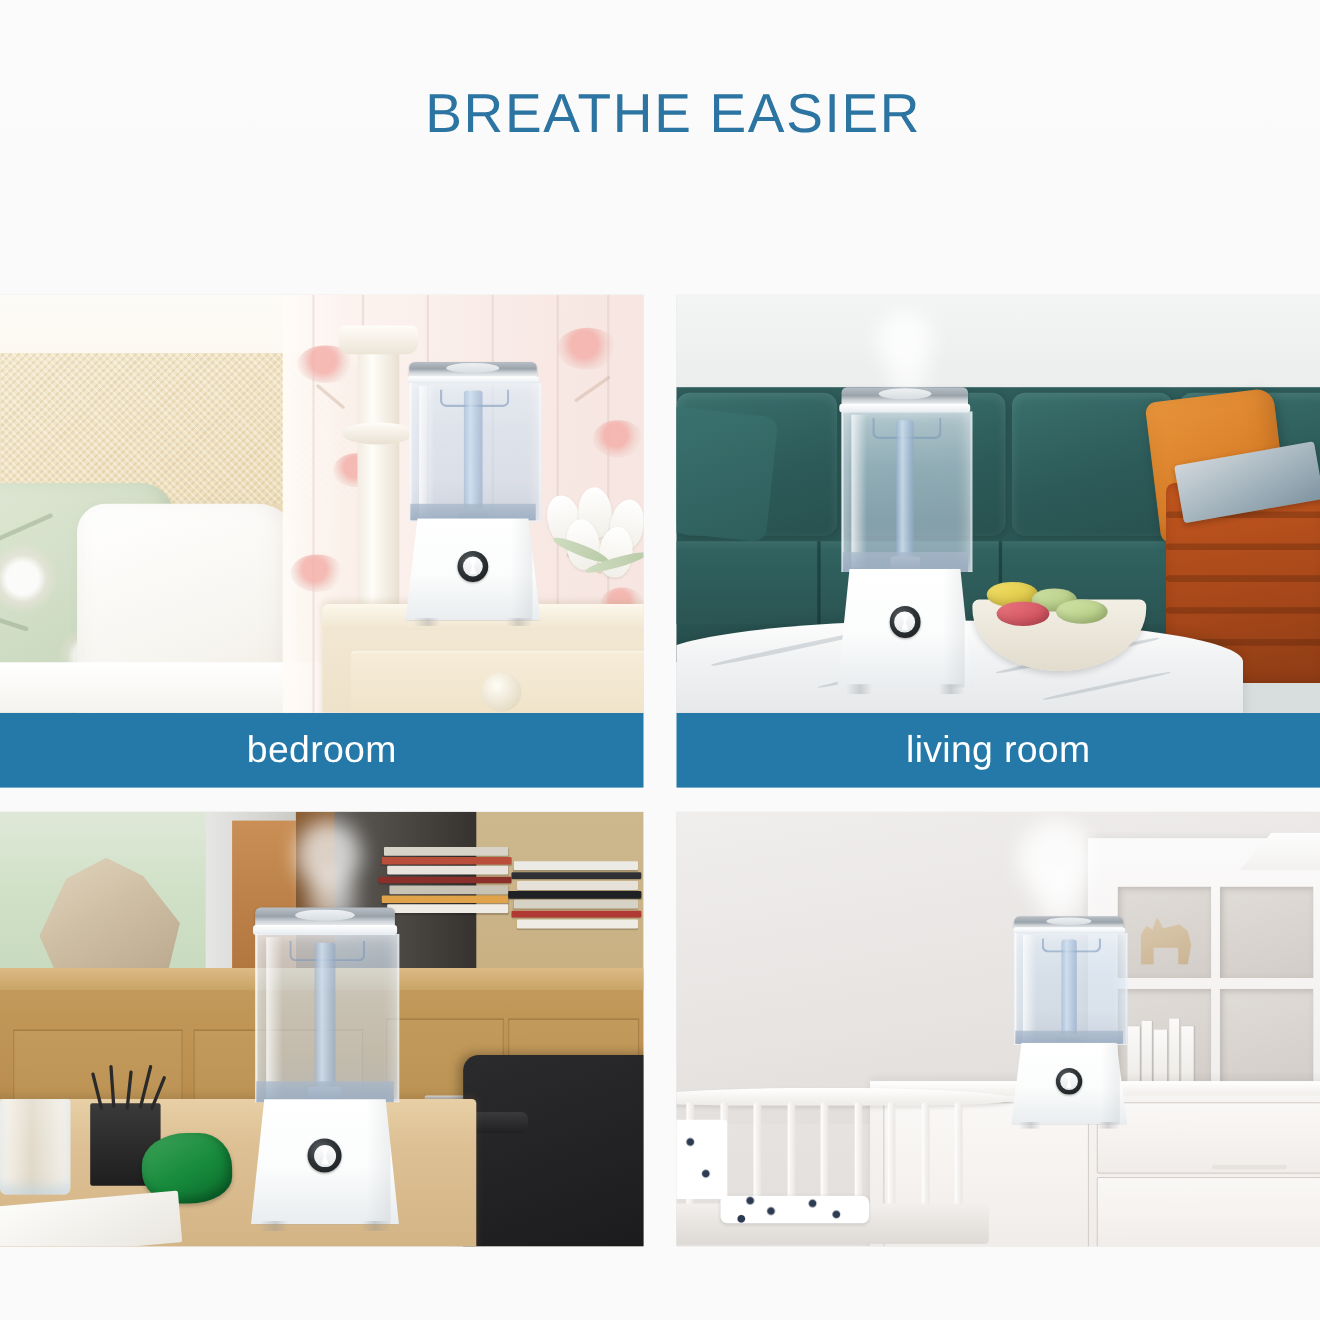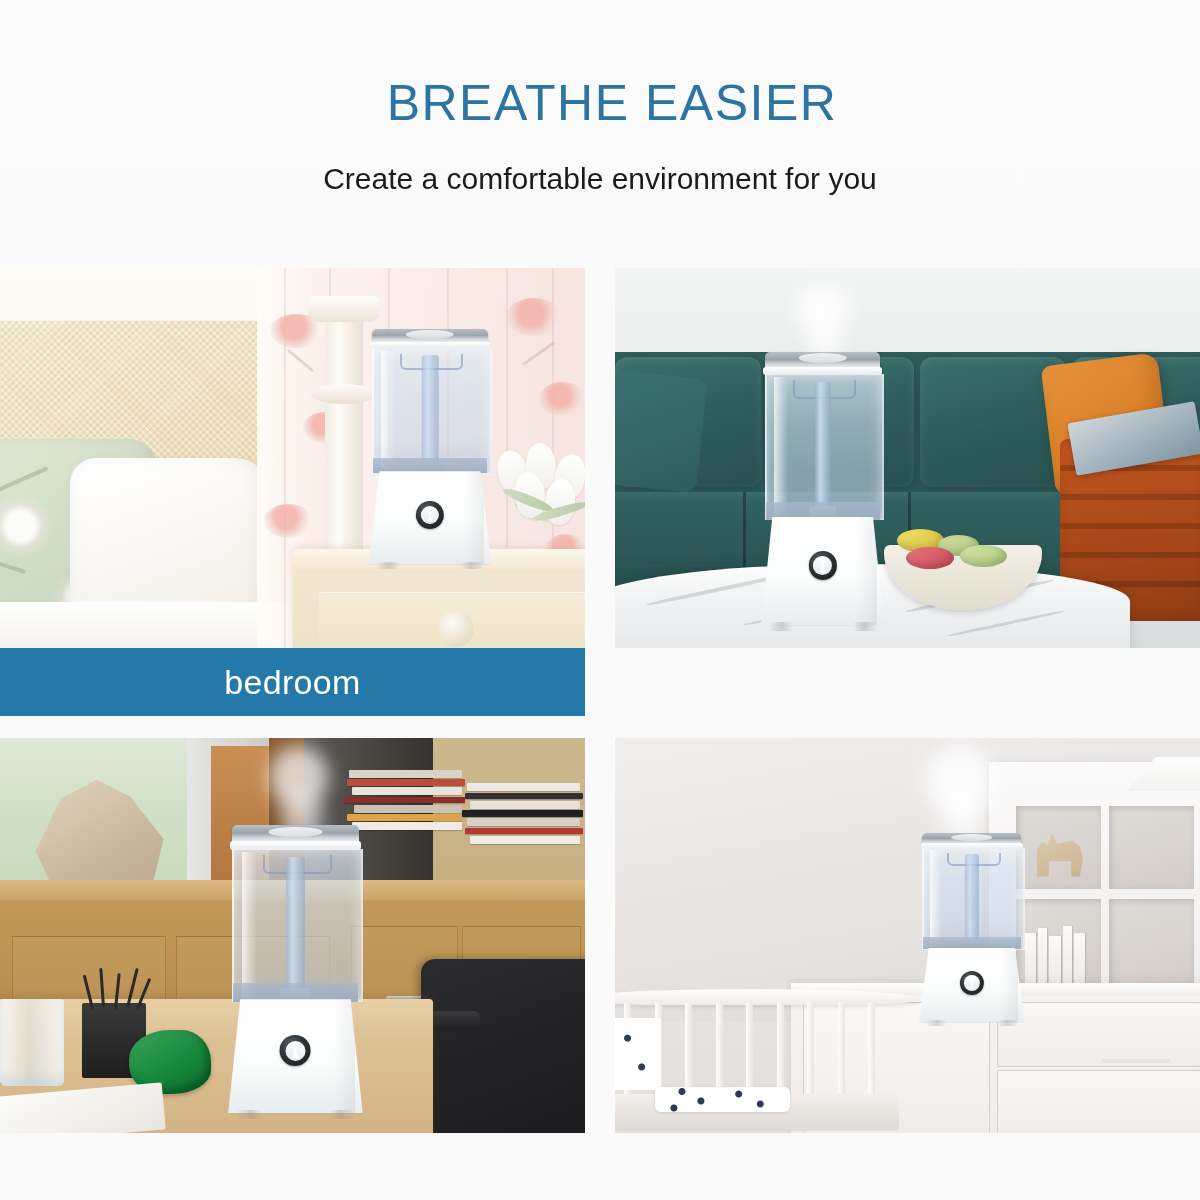--- a/index.html
+++ b/index.html
@@ -351,21 +351,20 @@
     background:#ffffff;border-radius:6px;overflow:hidden;
     box-shadow:0 1px 3px rgba(0,0,0,.12);}
 </style>
 </head>
 <body>
 
 <div class="page">
 
   <div class="header">
     <div class="title">BREATHE EASIER</div>
-    <div class="subtitle">Create a comfortable environment for you</div>
   </div>
 
   <div class="grid">
 
     <div class="cell c0">
       <div class="photo">
         <div class="sc-bed">
           <div class="bed-headboard">
             <div class="bed-hb-tex"></div>
           </div>
@@ -497,20 +496,21 @@
             <div class="h-base"></div>
             <div class="h-knob">
               <div class="h-knob-inner">
                   <div class="h-knob-glyph"></div>
                 </div>
             </div>
             <div class="h-feet"></div>
           </div>
         </div>
       </div>
+      <div class="caption">living room</div>
     </div>
 
     <div class="cell c2">
       <div class="photo">
         <div class="sc-off">
           <div class="off-window">
               <div class="off-win-frame"></div>
             </div>
           <div class="off-curtain"></div>
           <div class="off-panel"></div>

